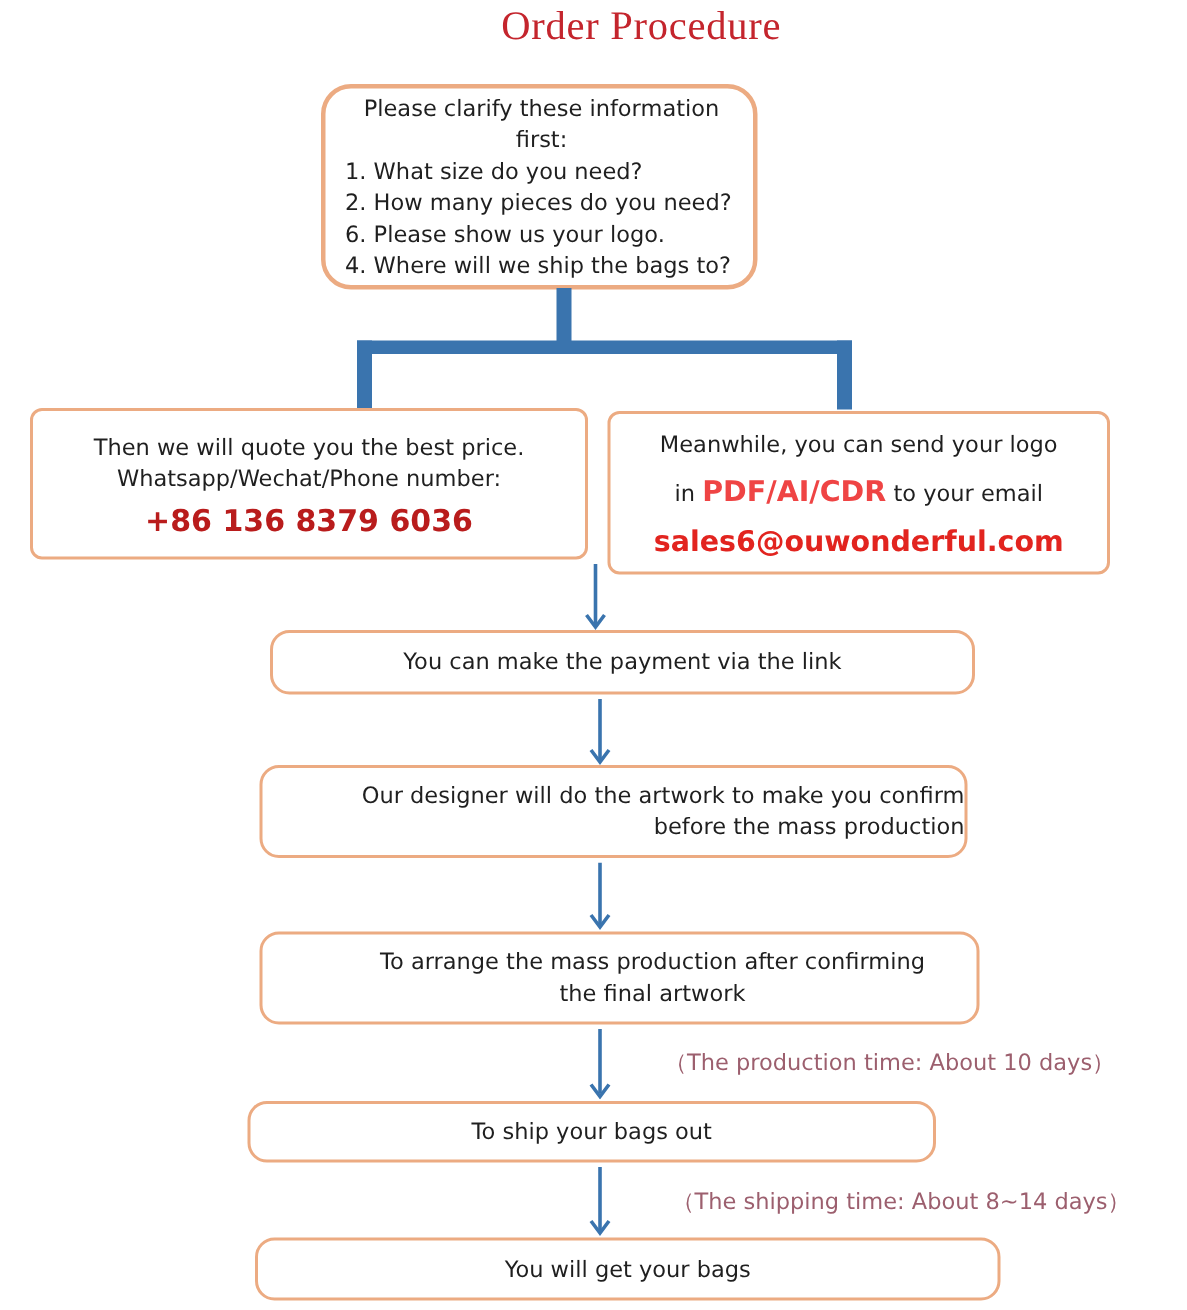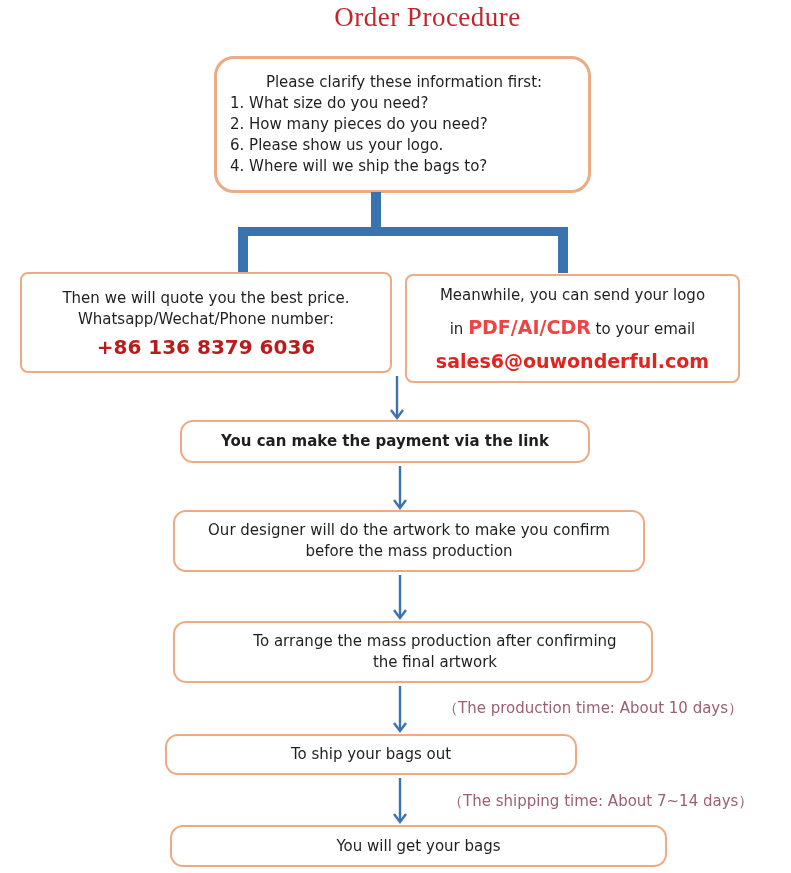--- a/index.html
+++ b/index.html
@@ -28,45 +28,45 @@
     border-radius:8px;
     display:flex;
     flex-direction:column;
     justify-content:center;
     align-items:center;
     font-size:15px;
     line-height:21px;
     text-align:center;
   }
   #clarify-box{
-    left:214px;top:56px;width:377px;height:137px;
+    left:214px;top:56px;width:291px;height:137px;
     border-radius:20px;border-width:3px;
     align-items:stretch;
     padding:6px 10px 6px 13px;
   }
   #clarify-box .heading{text-align:center;}
   #clarify-box .item{text-align:left;}
   
   .conn{background:#3a74ae;}
   #conn-stem {left:371px;top:192px;width:10px;height:40px;}
   #conn-hbar {left:238px;top:227px;width:330px;height:9px;}
   #conn-lvert{left:238px;top:227px;width:10px;height:46px;}
   #conn-rvert{left:558px;top:227px;width:10px;height:46px;}
   #quote-box{left:20px;top:272px;width:372px;height:101px;}
   #quote-box .phone{
     margin-top:7px;
     font-size:20px;font-weight:bold;color:#b91c1c;
   }
   #logo-box{left:405px;top:274px;width:335px;height:109px;gap:11px;}
   #logo-box .red{font-weight:bold;color:#ef4444;font-size:19px;}
   #logo-box .email{font-weight:bold;color:#e2241f;font-size:19px;}
-  #payment-box{left:180px;top:420px;width:410px;height:43px;border-radius:13px;font-weight:bold;}
-  #design-box{left:173px;top:510px;width:472px;height:62px;border-radius:13px;}
+  #payment-box{left:180px;top:420px;width:470px;height:43px;border-radius:13px;}
+  #design-box{left:173px;top:510px;width:472px;height:62px;border-radius:13px;align-items:flex-end;}
   #production-box{left:173px;top:621px;width:480px;height:62px;border-radius:13px;padding-left:44px;}
-  #ship-box{left:165px;top:734px;width:412px;height:41px;border-radius:13px;text-align:right;}
+  #ship-box{left:165px;top:734px;width:459px;height:41px;border-radius:13px;text-align:right;}
   #receive-box{left:170px;top:825px;width:497px;height:42px;border-radius:13px;}
   .note{
     font-size:15px;
     color:#9c5f6e;
     white-space:nowrap;
   }
   #production-note{left:443px;top:699px;}
   #shipping-note{left:448px;top:792px;}
   .arrow{display:block;}
   #arrow-1{left:389px;top:376px;}
@@ -140,21 +140,21 @@
 
   <svg id="arrow-4" class="abs arrow" width="16" height="47" viewBox="0 0 16 47">
     <line x1="8" y1="0" x2="8" y2="43" stroke="#3a74ae" stroke-width="2.4"></line>
     <polyline points="2,37 8,45 14,37" fill="none" stroke="#3a74ae" stroke-width="2.4"></polyline>
   </svg>
 
   <div id="ship-box" class="abs fbox">
     <div>To ship your bags out</div>
   </div>
 
-  <div id="shipping-note" class="abs note">（The shipping time: About 7~14 days）</div>
+  <div id="shipping-note" class="abs note">（The shipping time: About 8~14 days）</div>
 
   <svg id="arrow-5" class="abs arrow" width="16" height="46" viewBox="0 0 16 46">
     <line x1="8" y1="0" x2="8" y2="42" stroke="#3a74ae" stroke-width="2.4"></line>
     <polyline points="2,36 8,44 14,36" fill="none" stroke="#3a74ae" stroke-width="2.4"></polyline>
   </svg>
 
   <div id="receive-box" class="abs fbox">
     <div>You will get your bags</div>
   </div>
 

